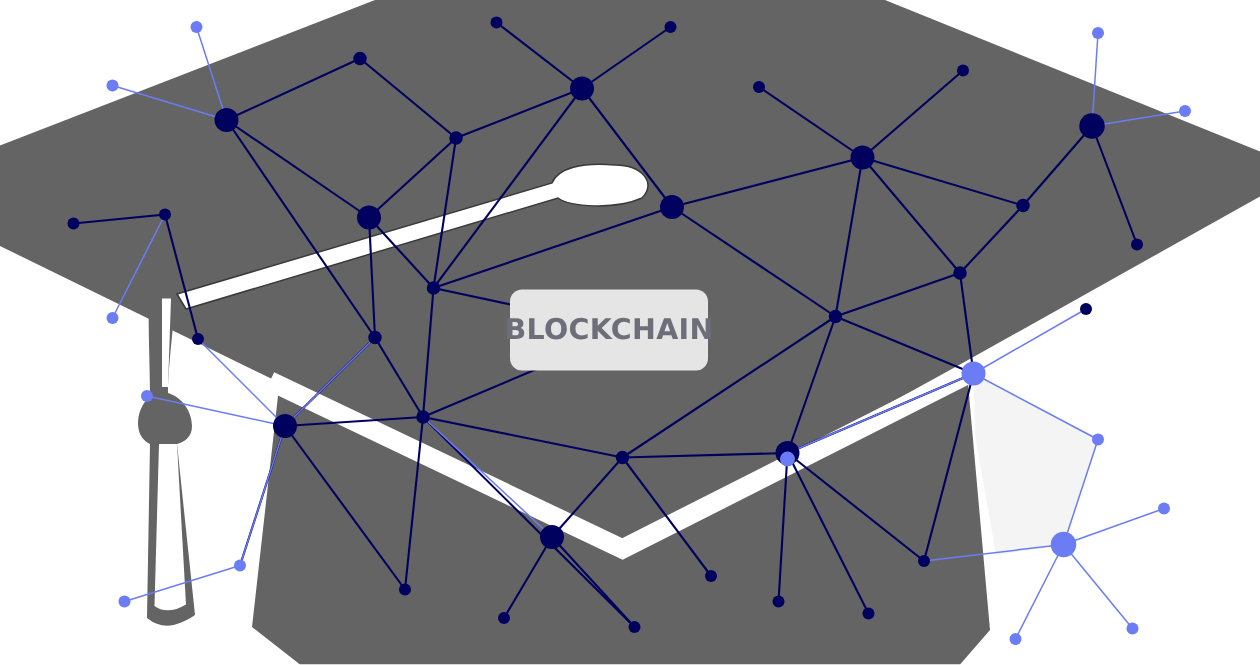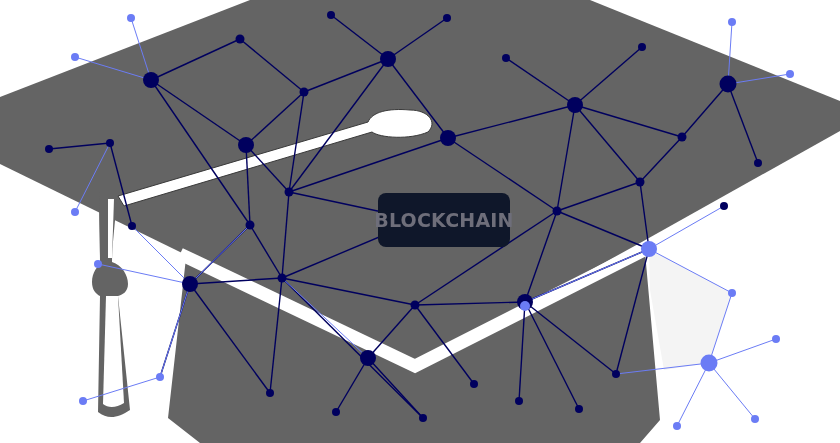--- a/index.html
+++ b/index.html
@@ -151,15 +151,15 @@
       <circle cx="649" cy="249" r="8" fill="#6b7cf5"></circle>
       <circle cx="732" cy="293" r="4" fill="#6b7cf5"></circle>
       <circle cx="709" cy="363" r="8.5" fill="#6b7cf5"></circle>
       <circle cx="776" cy="339" r="4" fill="#6b7cf5"></circle>
       <circle cx="677" cy="426" r="4" fill="#6b7cf5"></circle>
       <circle cx="755" cy="419" r="4" fill="#6b7cf5"></circle>
       <circle cx="525" cy="306" r="5" fill="#6b7cf5"></circle>
     </g>
 </svg>
 
-<div class="label-box" id="labelbox" style="left: 340px; top: 193px; width: 132px; height: 54px; background: #0f172a; color: rgb(110, 110, 122); font-size: 19px; margin-left: 38px;">
+<div class="label-box" id="labelbox" style="left: 340px; top: 193px; width: 132px; height: 54px; background: #e5e5e5; color: rgb(110, 110, 122); font-size: 19px;">
   <span>BLOCKCHAIN</span>
 </div>
 
 </body></html>

